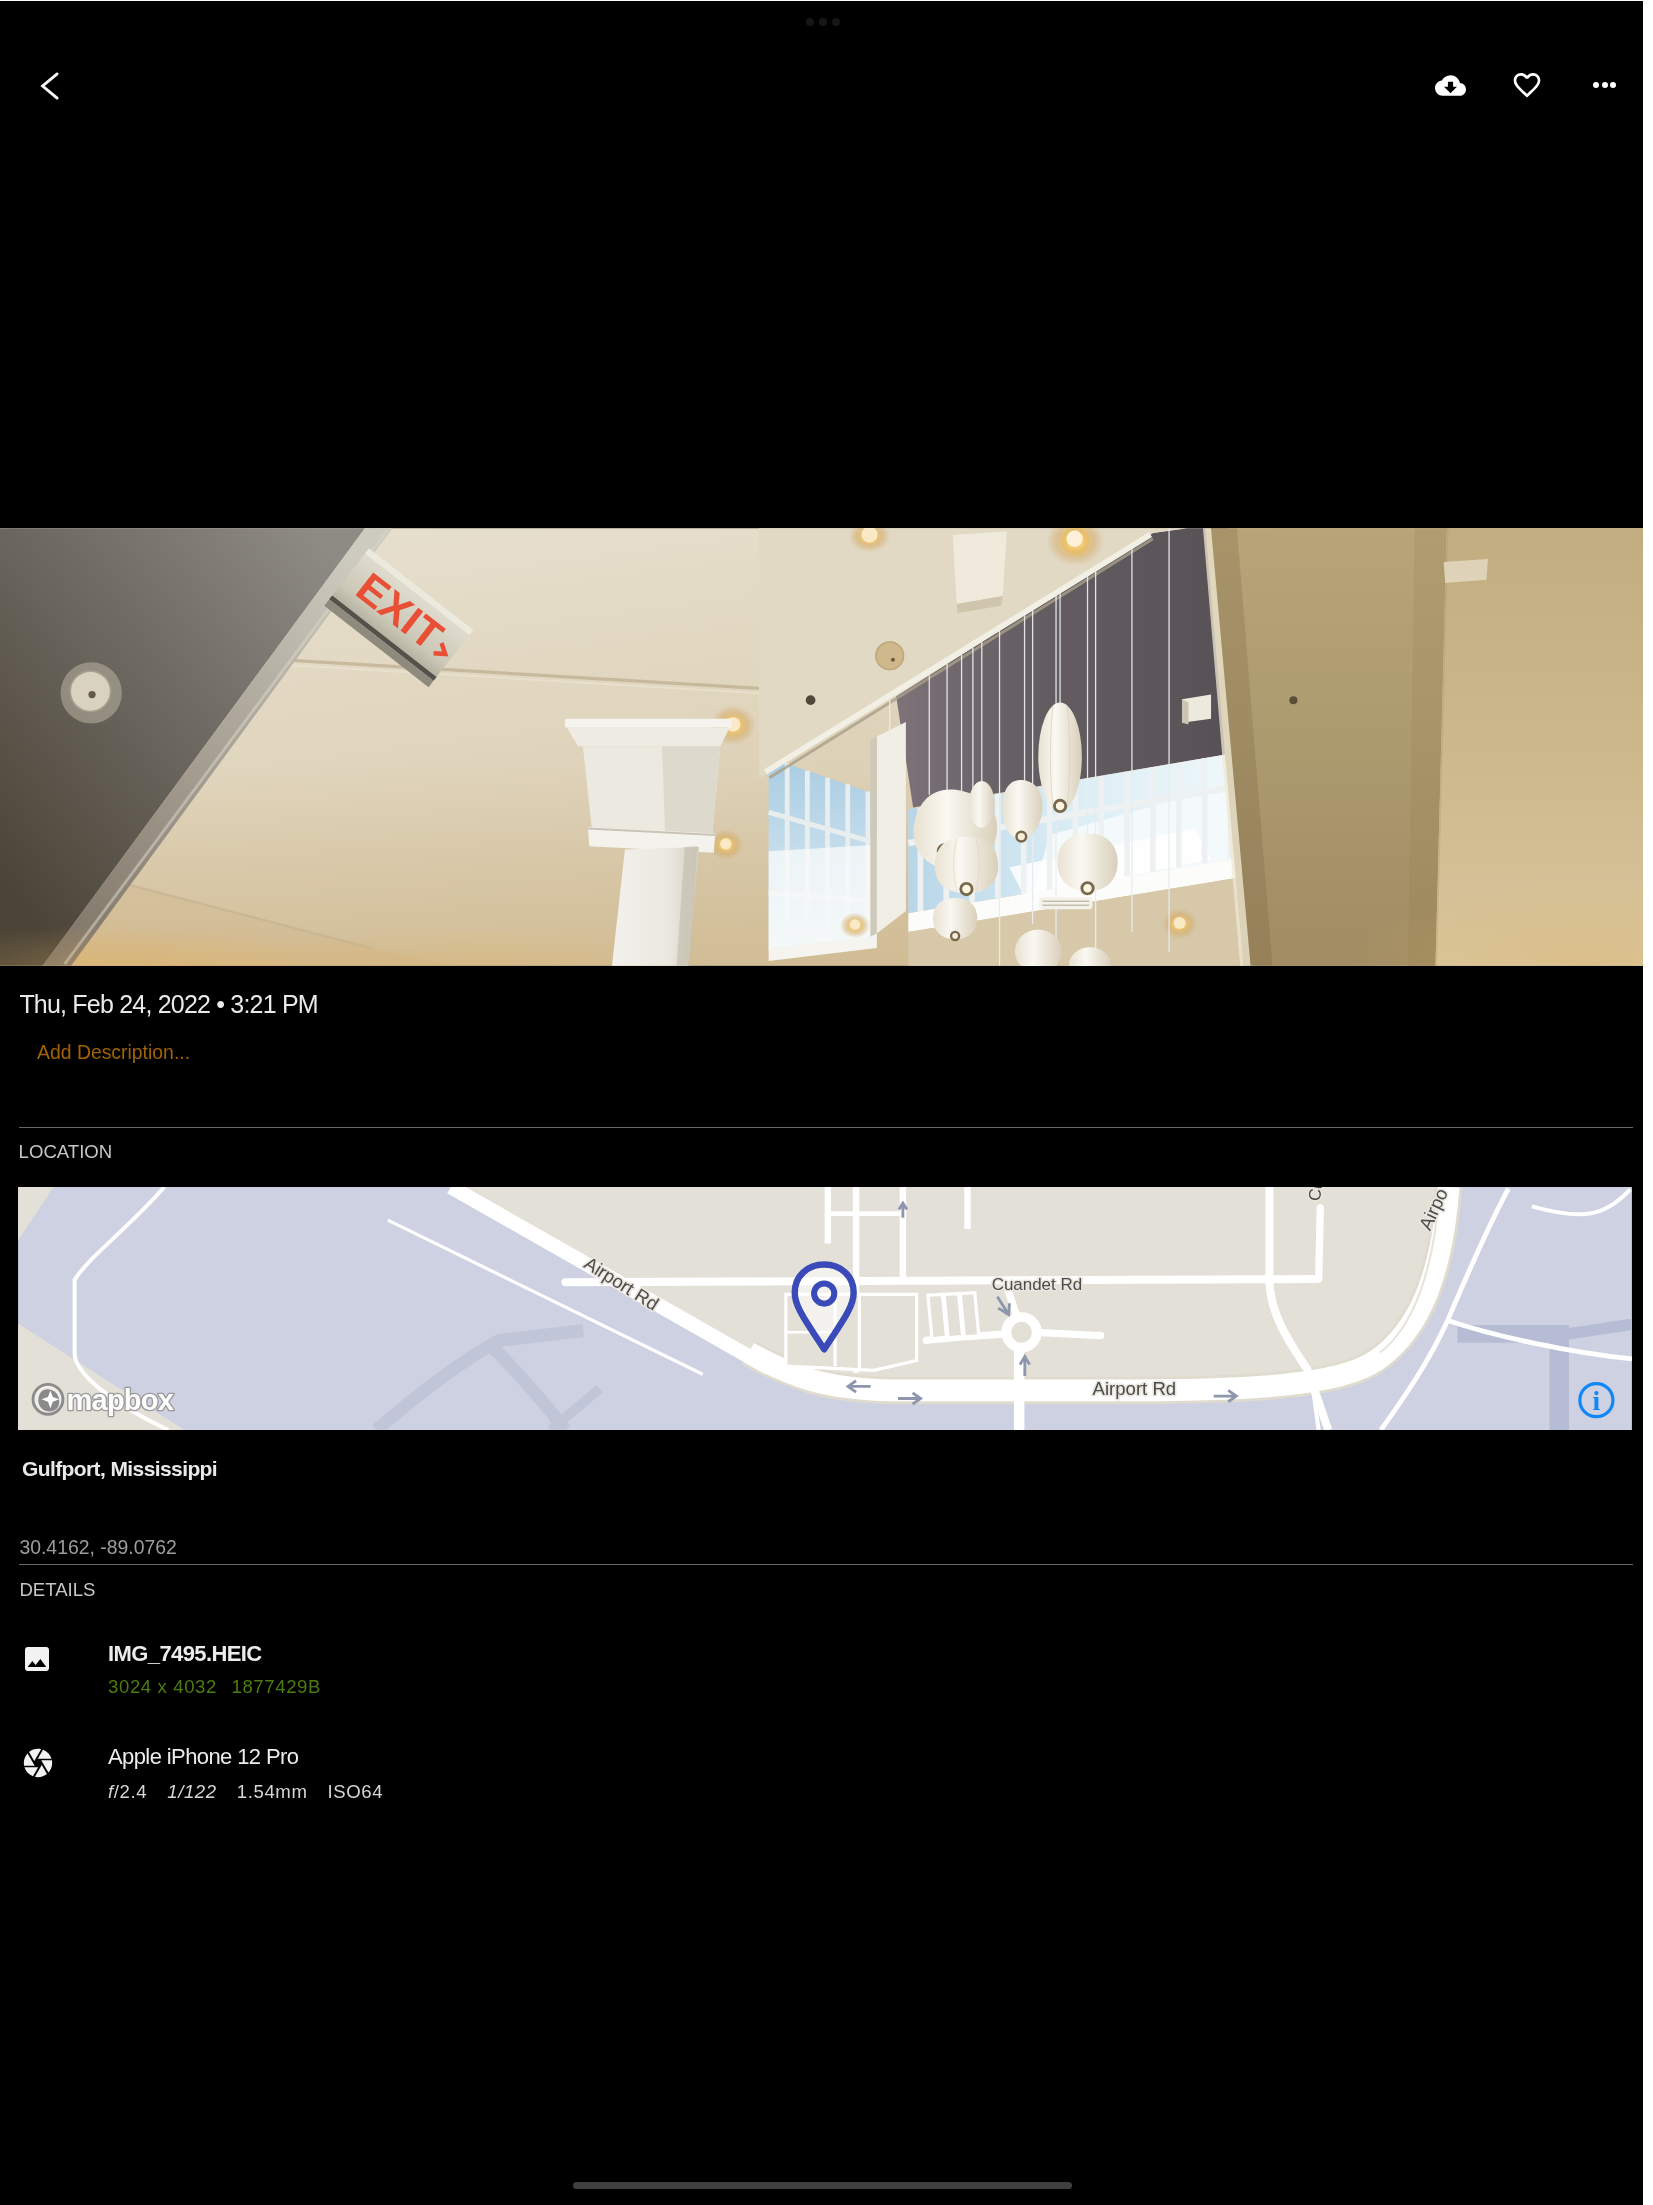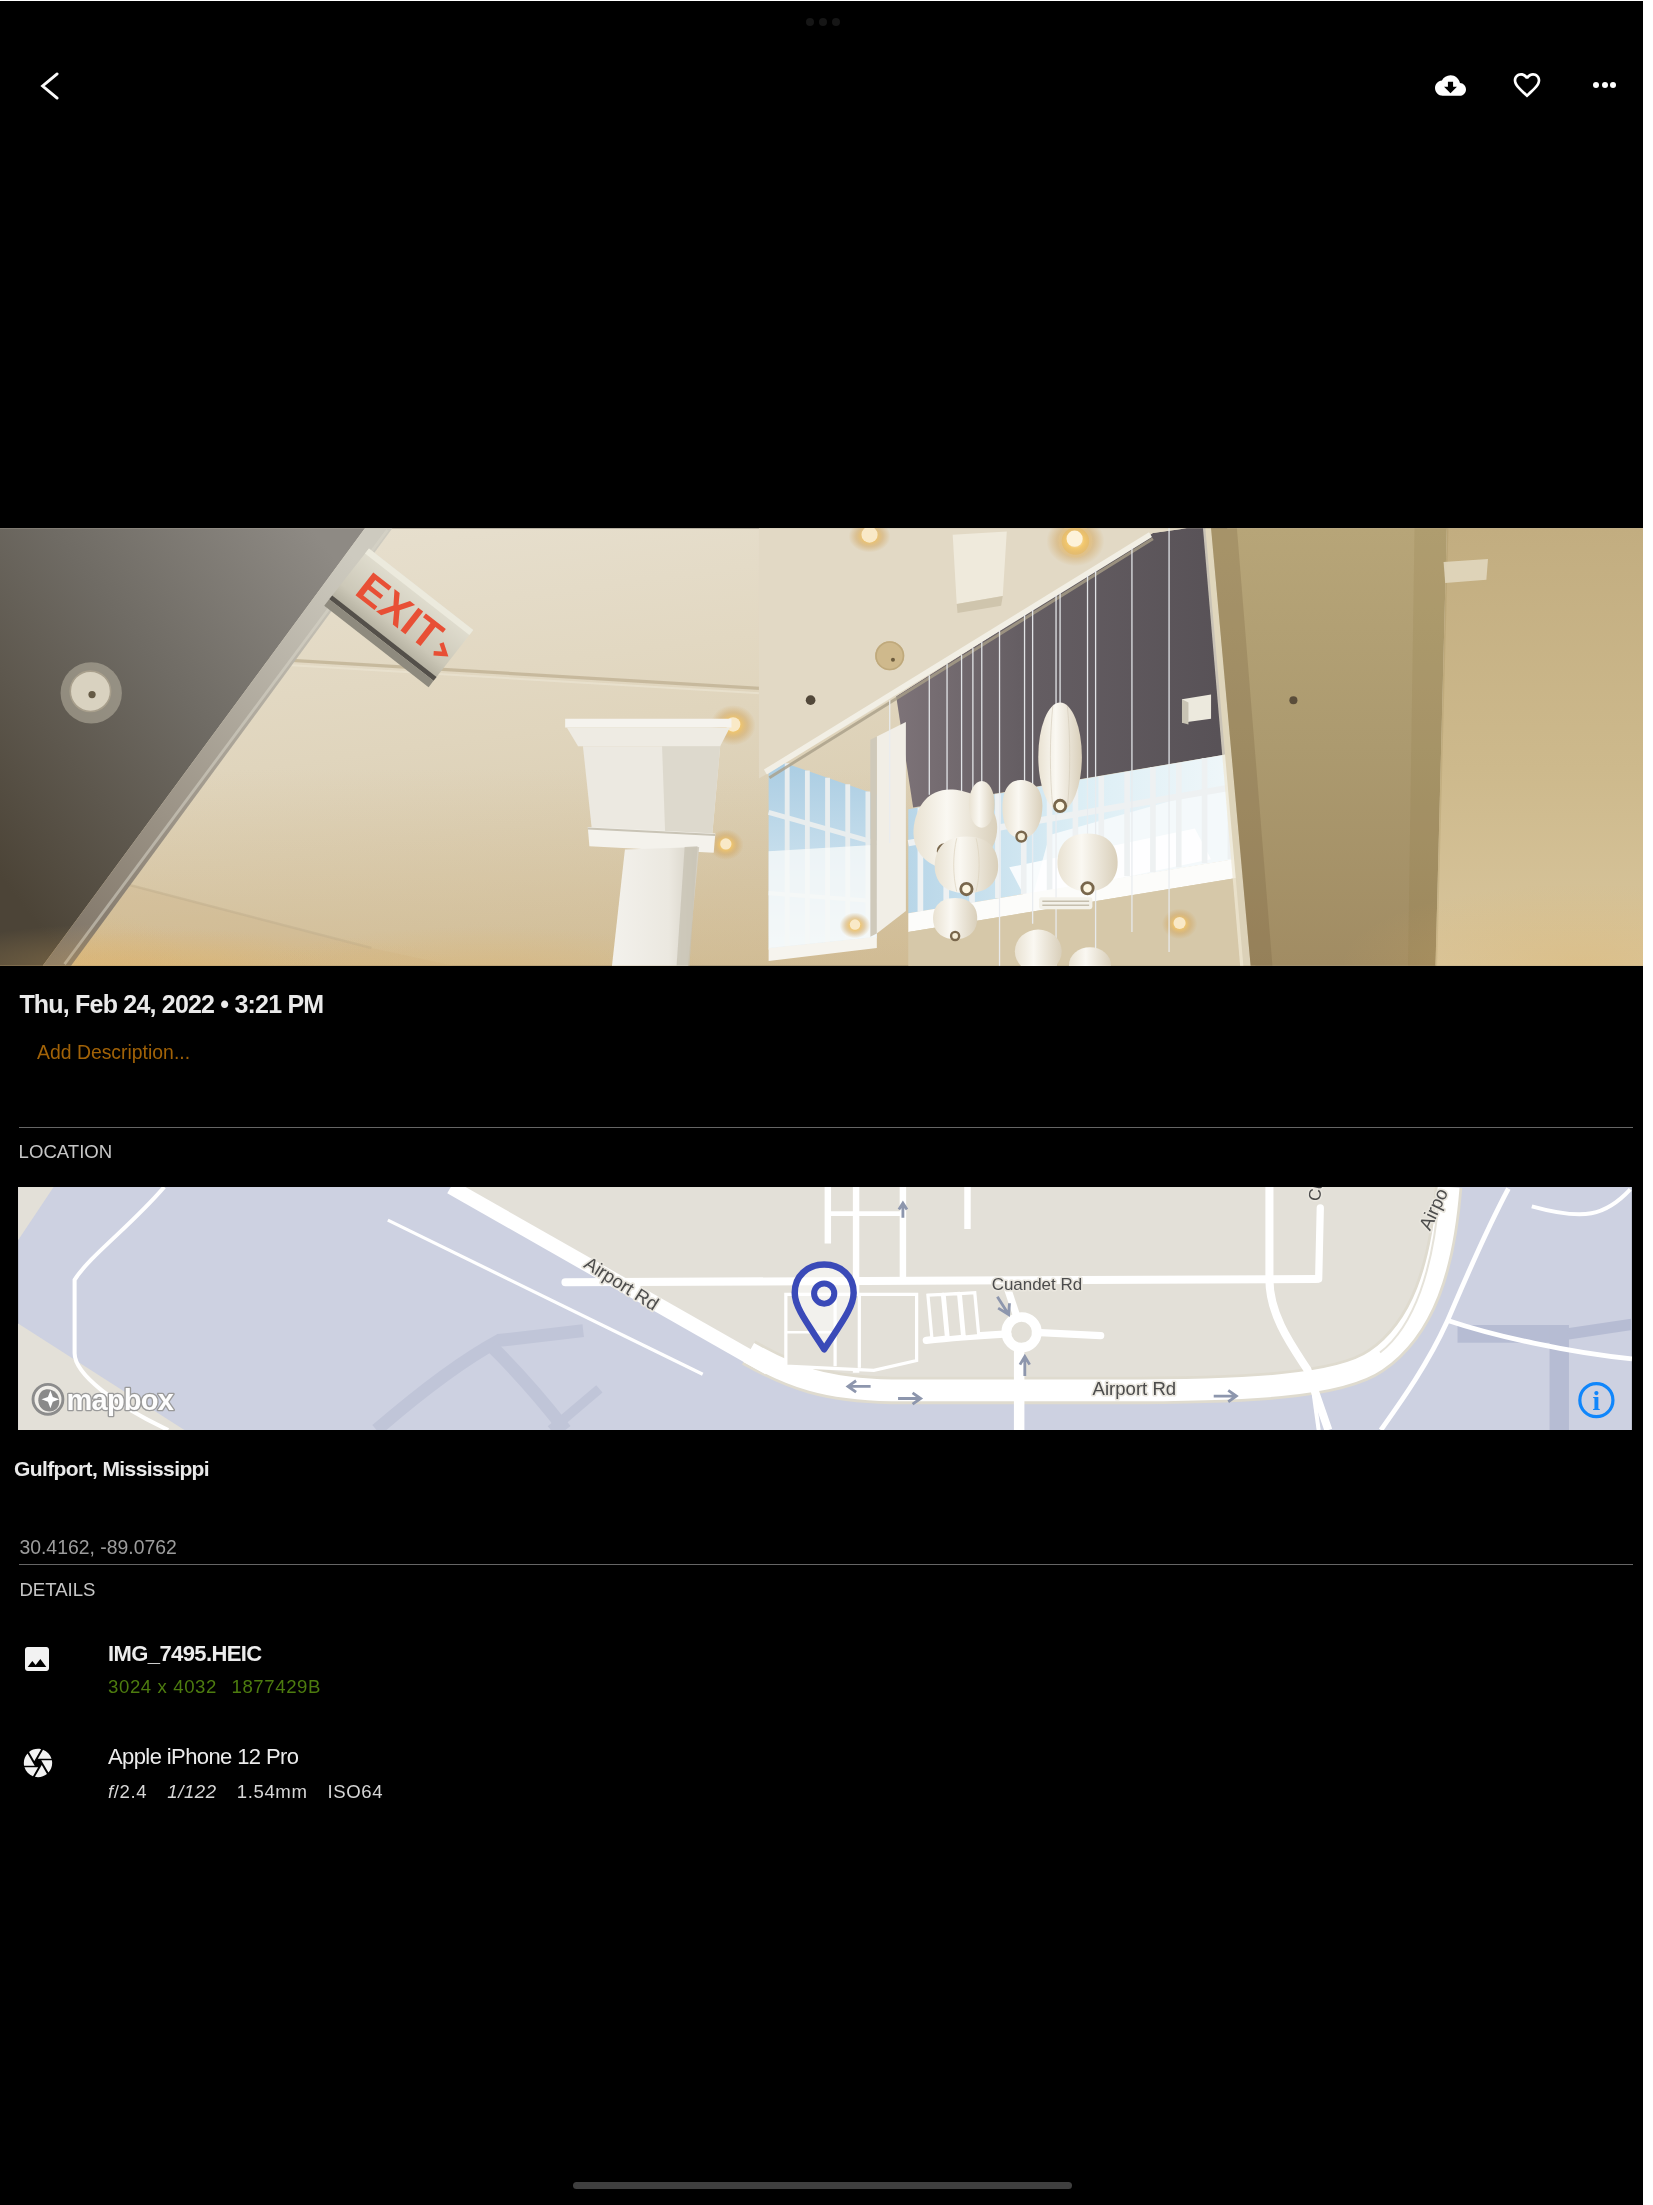--- a/index.html
+++ b/index.html
@@ -311,21 +311,21 @@
 <g transform="translate(497,107) rotate(38)">
   <rect x="-82" y="-40" width="164" height="80" fill="url(#signface)"></rect>
   <rect x="-82" y="-40" width="164" height="8" fill="#eceadd"></rect>
   <rect x="-82" y="34" width="164" height="6" fill="#54504a"></rect>
   <rect x="-82" y="40" width="164" height="10" fill="#8e8a7e"></rect>
   <text x="-63" y="16" font-family="Liberation Sans,sans-serif" font-size="52" font-weight="bold" fill="#e84f35" textLength="118" lengthAdjust="spacingAndGlyphs">EXIT</text>
   <path d="M61,-3 L73,5 L61,13" fill="none" stroke="#e84f35" stroke-width="5.5"></path>
 </g>
 </svg>
 
-<div class="abs" style="left:19.4px;top:990px;color:#e9e9e9;font-size:25px;font-weight:bold;letter-spacing:-0.8px;text-align:center;">Thu, Feb 24, 2022 • 3:21 PM</div>
+<div class="abs" style="left:19.4px;top:990px;color:#e9e9e9;font-size:25px;font-weight:normal;letter-spacing:-0.8px;text-align:center;">Thu, Feb 24, 2022 • 3:21 PM</div>
 
 <div class="abs" style="left:37px;top:1041px;color:#a16207;font-size:19.4px;text-align:center;">Add Description...</div>
 
 <div class="abs" style="left:18.6px;top:1127px;width:1614px;height:0.8px;background:#666666;"></div>
 
 <div class="abs" style="left:18.6px;top:1141px;color:#c6c6c6;font-size:18.6px;letter-spacing:0px;">LOCATION</div>
 
 <svg id="map" class="abs" style="left:18px;top:1187px;" width="1614" height="243" viewBox="0 0 1999 301">
 
 <rect x="0" y="0" width="1999" height="301" fill="#cdd1e1"></rect>
@@ -435,21 +435,21 @@
 <path d="M40,252 L43,260 L51,263 L43,266 L40,274 L37,266 L29,263 L37,260 Z" fill="#ffffff"></path>
 <text x="60" y="276" font-family="Liberation Sans,sans-serif" font-size="36" font-weight="bold" letter-spacing="-1" fill="#fdfdfd" stroke="#9a9a9a" stroke-width="3.4" paint-order="stroke" stroke-linejoin="round">mapbox</text>
 </g>
 
 <g>
 <circle cx="1955" cy="264" r="20.5" fill="none" stroke="#1086fb" stroke-width="4"></circle>
 <text x="1955" y="276" text-anchor="middle" font-family="Liberation Serif,serif" font-size="34" font-weight="bold" fill="#1086fb">i</text>
 </g>
 </svg>
 
-<div class="abs" style="left:14px;top:1457px;color:#e9e9e9;font-size:21px;font-weight:bold;letter-spacing:-0.6px;">Gulfport, Mississippi</div>
+<div class="abs" style="left:22px;top:1457px;color:#e9e9e9;font-size:21px;font-weight:bold;letter-spacing:-0.6px;">Gulfport, Mississippi</div>
 
 <div class="abs" style="left:19.4px;top:1536px;color:#9c9c9c;font-size:19.4px;">30.4162, -89.0762</div>
 
 <div class="abs" style="left:18.6px;top:1564px;width:1614px;height:0.8px;background:#666666;"></div>
 
 <div class="abs" style="left:19.4px;top:1579px;color:#c6c6c6;font-size:18.6px;">DETAILS</div>
 
 <svg class="abs" style="left:20px;top:1643px;" width="34" height="32" viewBox="0 0 24 24">
   <path fill="#f2f2f2" d="M21,19V5c0-1.1-0.9-2-2-2H5C3.9,3,3,3.9,3,5v14c0,1.1,0.9,2,2,2h14C20.1,21,21,20.1,21,19z M8.5,13.5l2.5,3.01L14.5,12l4.5,6H5L8.5,13.5z"></path>
 </svg>

